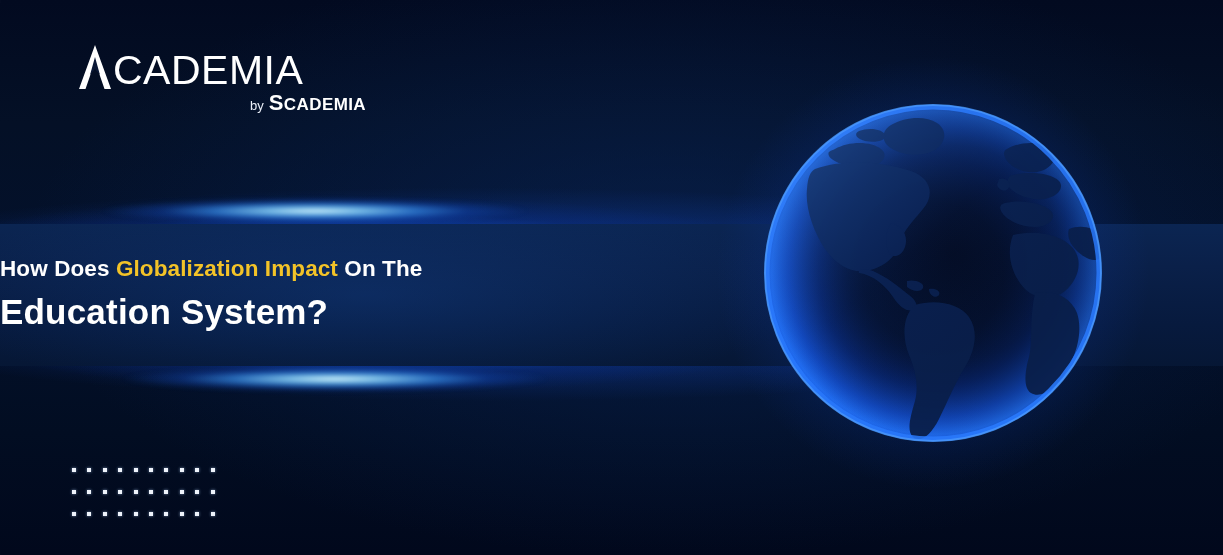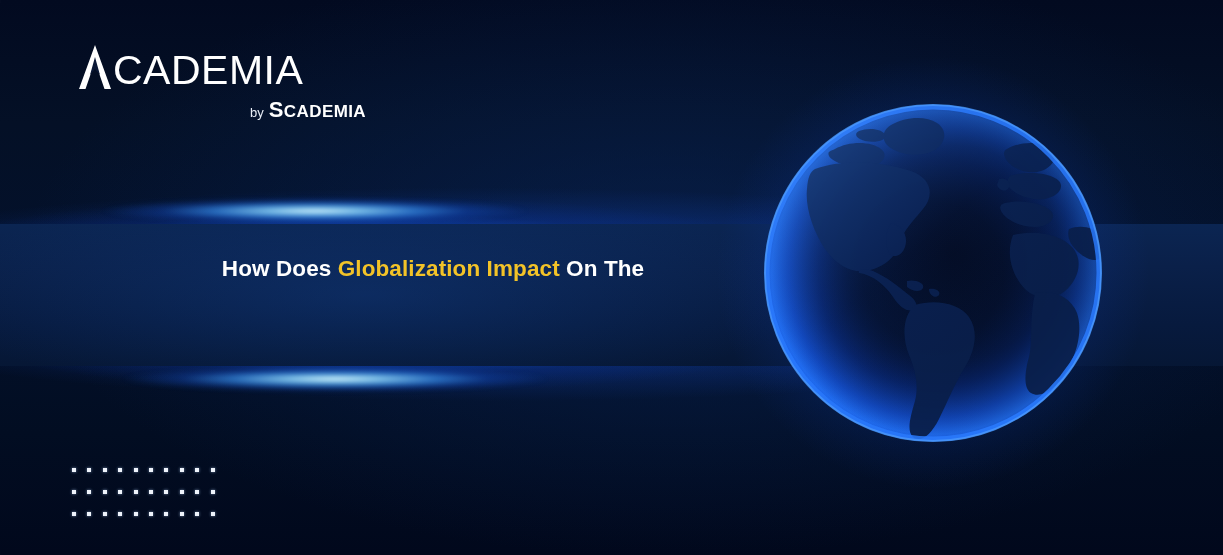--- a/index.html
+++ b/index.html
@@ -165,21 +165,20 @@
     letter-spacing: 0.5px;
     font-weight: 400;
     font-family: "Liberation Sans", sans-serif;
     position: relative;
     top: 1px;
   }
   .logo-sub {
     display: flex;
     align-items: baseline;
     justify-content: flex-end;
-    margin-top: 7px;
     padding-right: 2px;
   }
   .logo-sub .by {
     color: #e9eef7;
     font-size: 13px;
     font-weight: 400;
     margin-right: 5px;
   }
   .logo-sub .brand {
     color: #ffffff;
@@ -188,21 +187,20 @@
     letter-spacing: 0.4px;
   }
   .logo-sub .brand .cap { font-size: 22px; }
 
   
   .headline {
     position: absolute;
     left: 0;
     top: 256px;
     width: 866px;
-    text-align: center;
   }
   .headline .line1 {
     font-size: 22.5px;
     font-weight: bold;
     color: #ffffff;
     letter-spacing: 0.1px;
     white-space: nowrap;
   }
   .headline .line1 .hl { color: #f3c328; }
   .headline .line2 {
@@ -370,20 +368,21 @@
       <span class="logo-word">CADEMIA</span>
     </div>
     <div class="logo-sub">
       <span class="by">by</span>
       <span class="brand"><span class="cap">S</span><span>CADEMIA</span></span>
     </div>
   </div>
 
   <div class="headline">
     <div class="line1"><span>How Does </span><span class="hl">Globalization Impact</span><span> On The</span></div>
+    <div class="line2">Education System?</div>
   </div>
 
   <div class="dot-grid" style="grid-template-columns: repeat(10, 15.4px);">
       <div class="dot" style="background: rgb(238, 243, 251);"></div>
       <div class="dot" style="background: rgb(238, 243, 251);"></div>
       <div class="dot" style="background: rgb(238, 243, 251);"></div>
       <div class="dot" style="background: rgb(238, 243, 251);"></div>
       <div class="dot" style="background: rgb(238, 243, 251);"></div>
       <div class="dot" style="background: rgb(238, 243, 251);"></div>
       <div class="dot" style="background: rgb(238, 243, 251);"></div>

